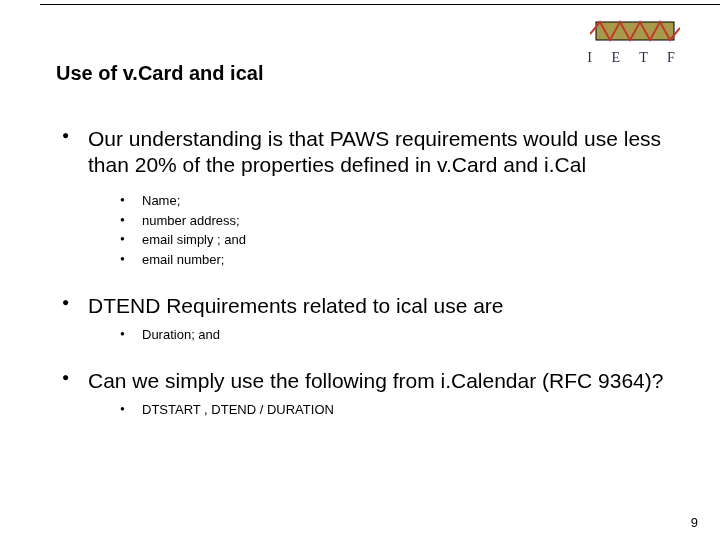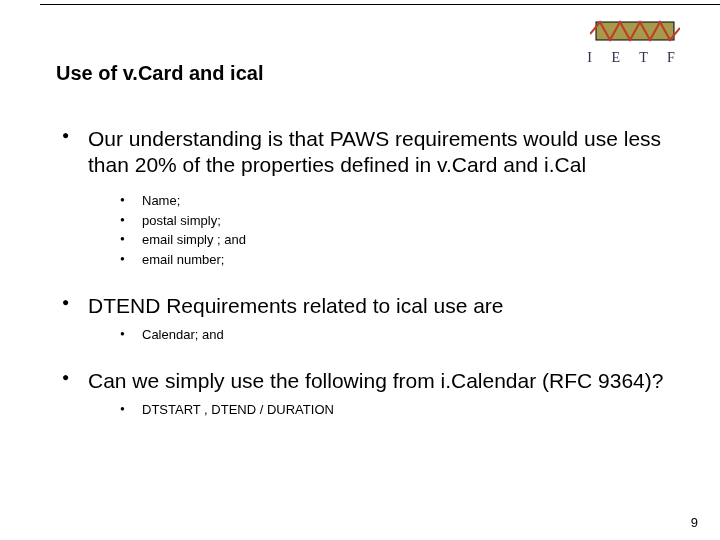--- a/index.html
+++ b/index.html
@@ -106,29 +106,29 @@
 
 <div class="title">Use of  v.Card and ical</div>
 
 <div class="content">
 
   <div class="lvl1">Our understanding is that PAWS requirements would use less than 20% of the properties defined in v.Card and i.Cal</div>
 
   <div class="spacer-sm"></div>
   <div class="sub">
     <div class="lvl2">Name;</div>
-    <div class="lvl2">postal simply;</div>
+    <div class="lvl2">number address;</div>
     <div class="lvl2">email simply ; and</div>
     <div class="lvl2">email number;</div>
   </div>
 
   <div class="spacer-sm"></div>
   <div class="lvl1">DTEND Requirements related to ical use are</div>
   <div class="sub">
-    <div class="lvl2">Calendar; and</div>
+    <div class="lvl2">Duration; and</div>
   </div>
 
   <div class="spacer-sm"></div>
   <div class="lvl1">Can we simply use the following from i.Calendar  (RFC 9364)?</div>
   <div class="sub">
     <div class="lvl2">DTSTART , DTEND / DURATION</div>
   </div>
 
 </div>
 

